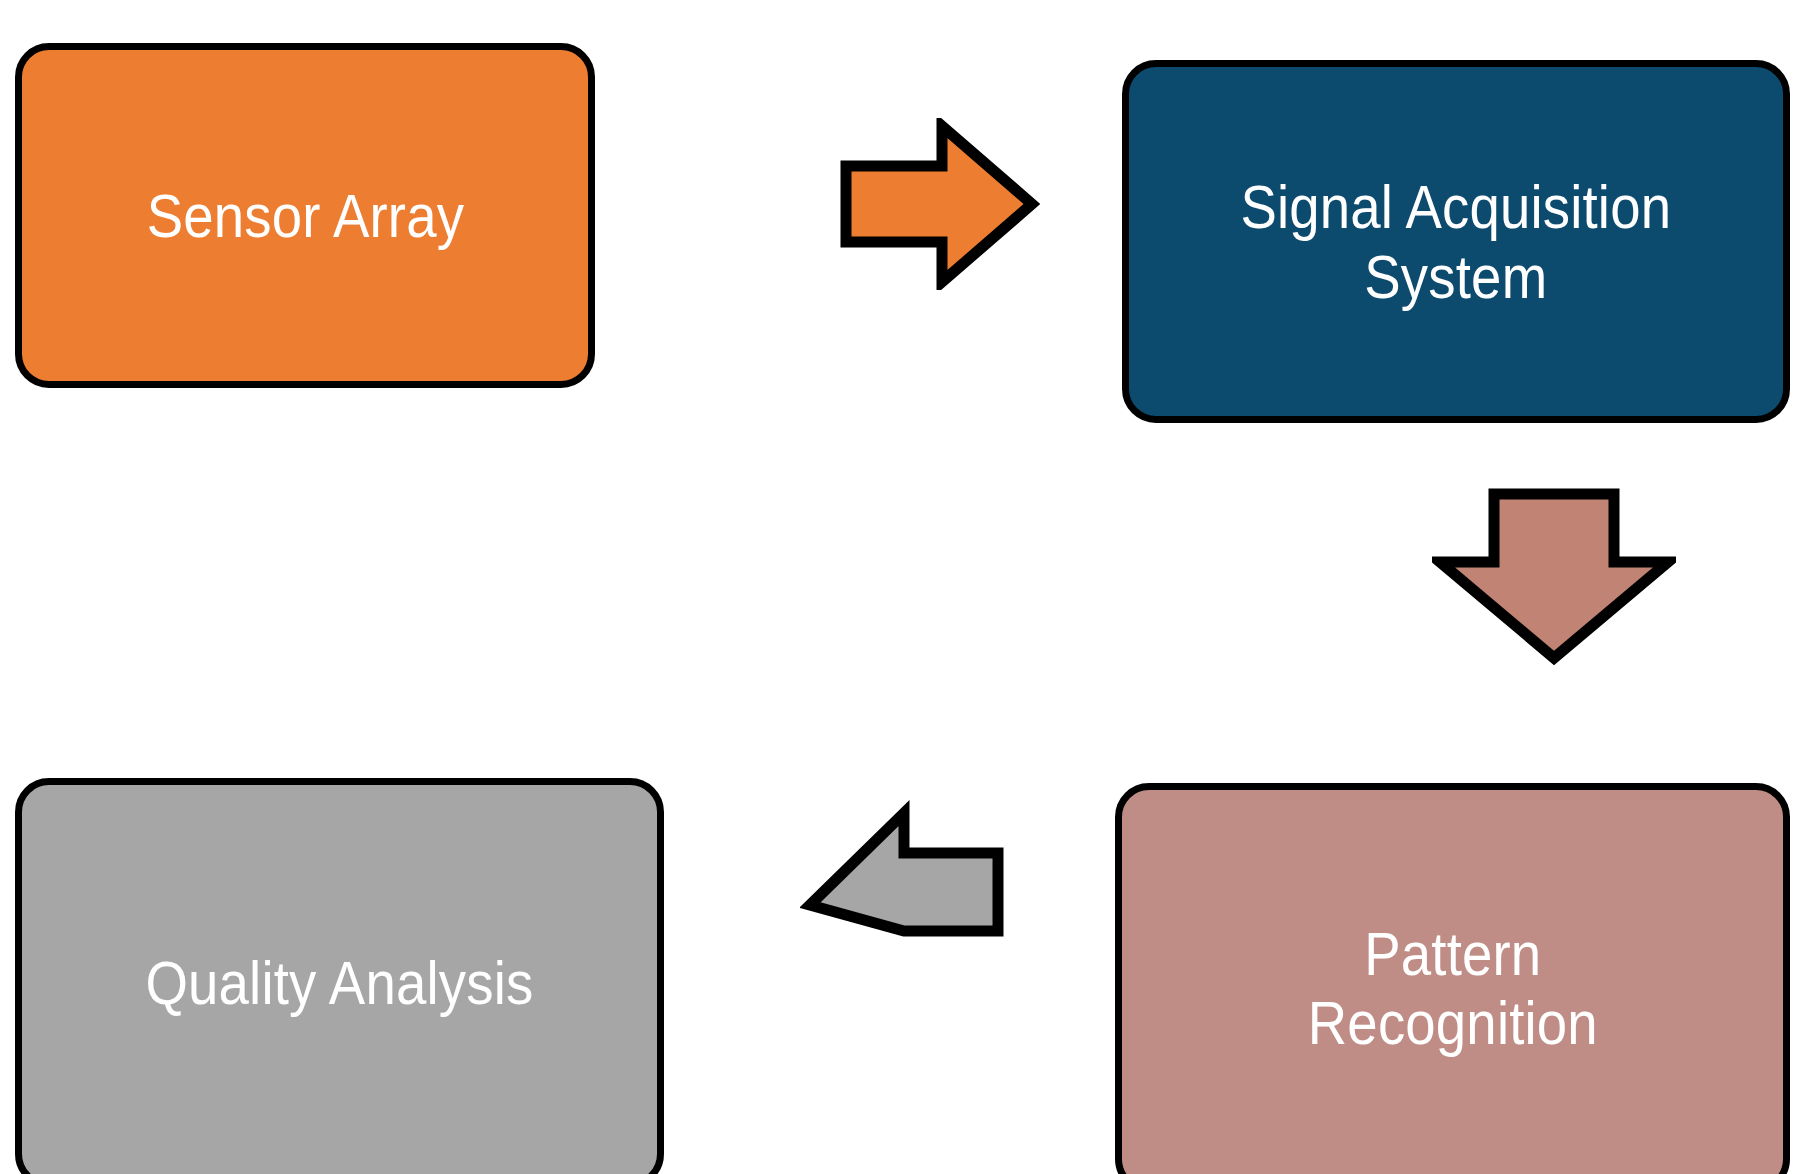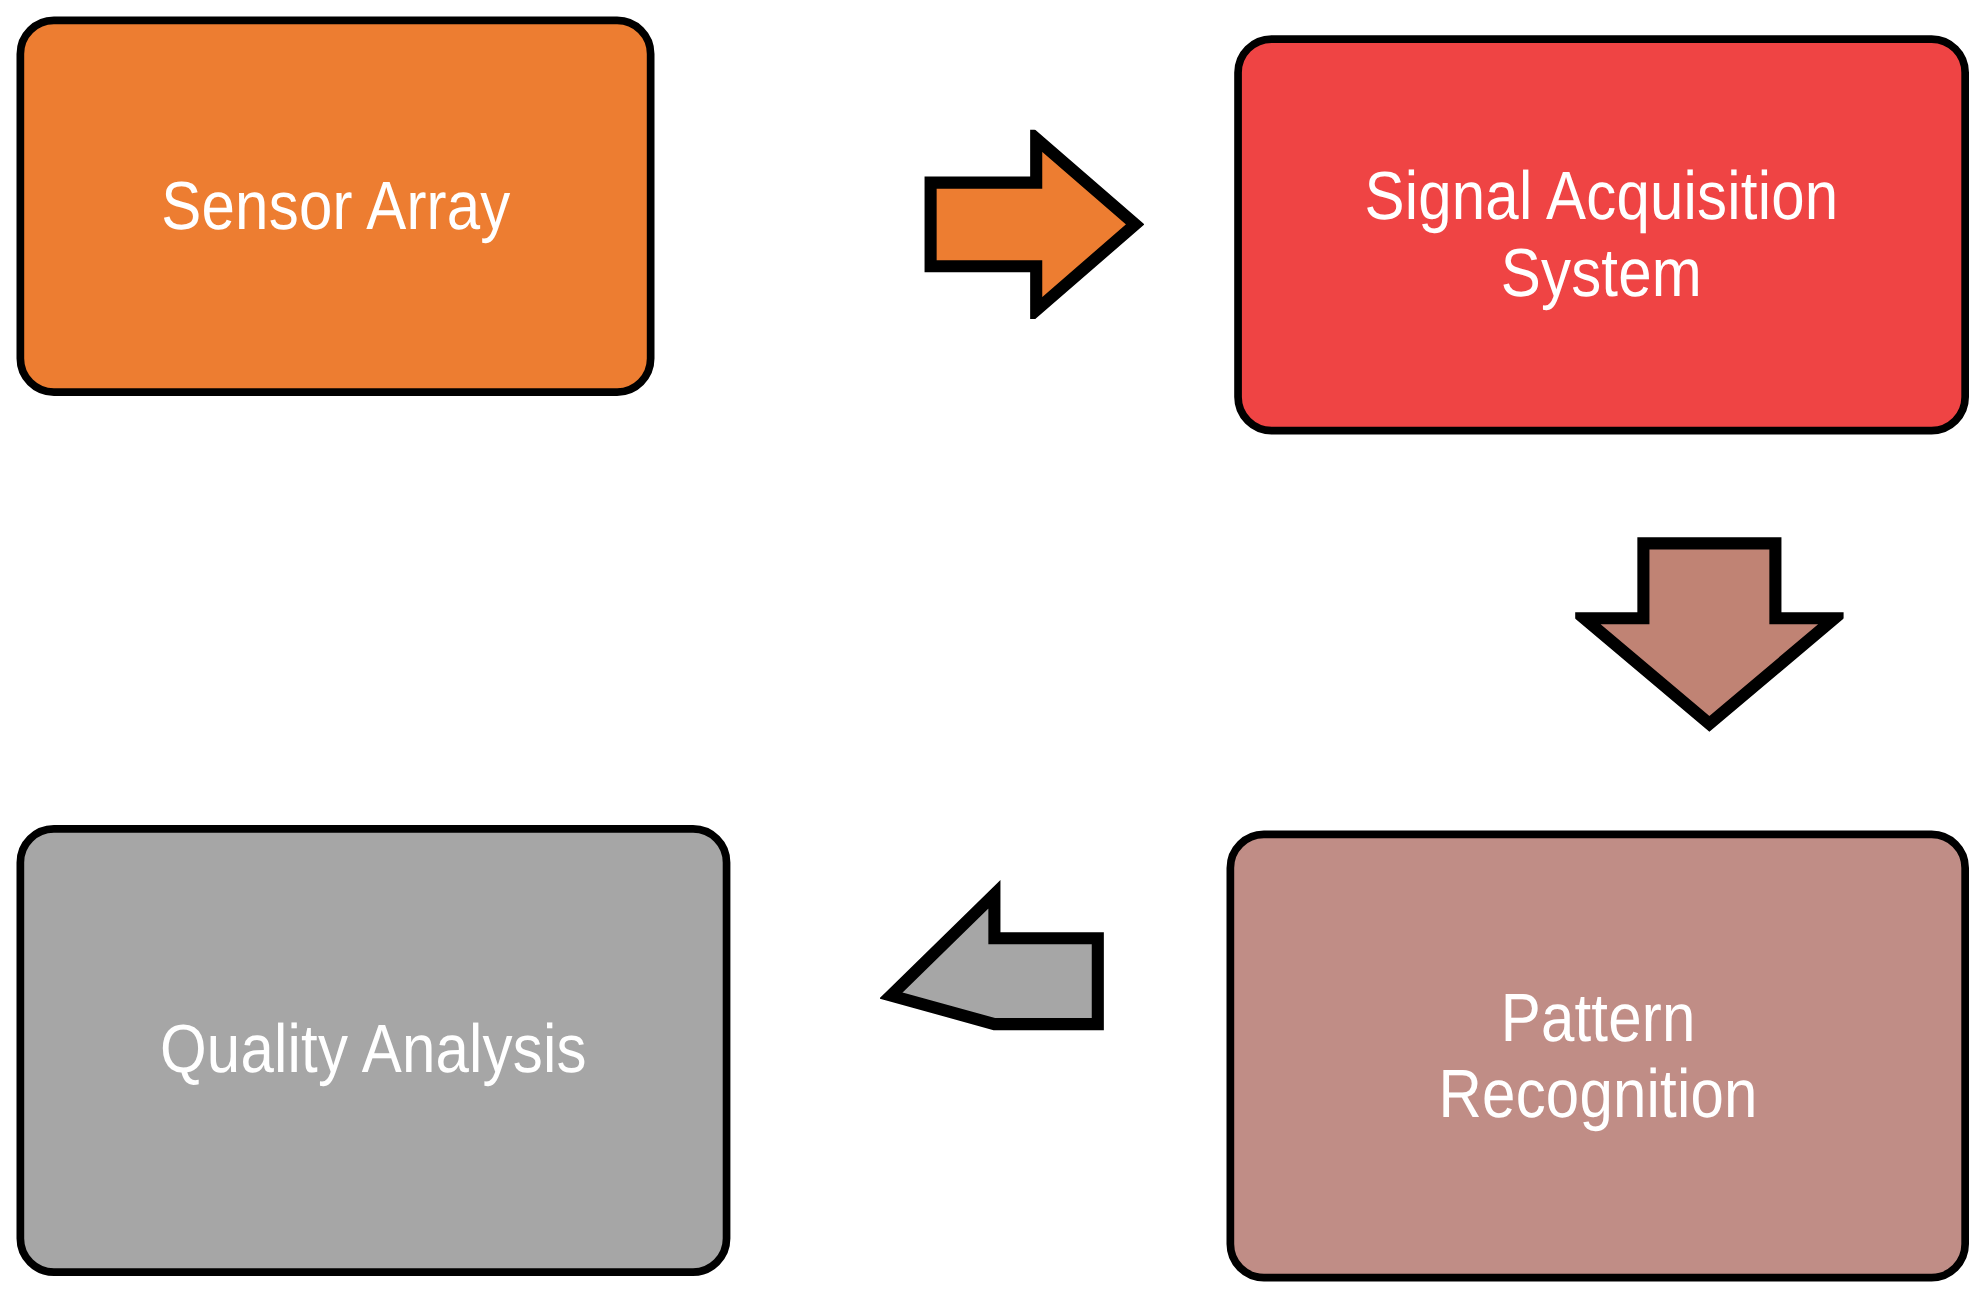--- a/index.html
+++ b/index.html
@@ -25,20 +25,21 @@
 
   .node {
     position: absolute;
     box-sizing: border-box;
     border: 7px solid #000000;
     border-radius: 34px;
     display: flex;
     align-items: center;
     justify-content: center;
     text-align: center;
+    margin-top: 28px;
   }
 
   .node-label {
     color: #ffffff;
     font-family: "Liberation Sans", sans-serif;
     font-weight: 400;
     font-size: 62px;
     line-height: 1.12;
     letter-spacing: 0.2px;
     transform: scaleX(0.88);
@@ -84,21 +85,21 @@
   <div class="node" id="node-sensor-array" style="background:#ED7D31;">
     <span class="node-label">Sensor Array</span>
   </div>
 
   <div class="connector" id="arrow-right-sensor-to-signal">
     <svg width="202" height="172" viewBox="0 0 202 172" xmlns="http://www.w3.org/2000/svg">
       <polygon points="8,48 104,48 104,8 194,86 104,164 104,124 8,124" fill="#ED7D31" stroke="#000000" stroke-width="11" stroke-linejoin="miter"></polygon>
     </svg>
   </div>
 
-  <div class="node" id="node-signal-acquisition" style="background:#ef4444;">
+  <div class="node" id="node-signal-acquisition" style="background:#0c4a6e;">
     <span class="node-label">Signal Acquisition
 System</span>
   </div>
 
   <div class="connector" id="arrow-down-signal-to-pattern">
     <svg width="244" height="180" viewBox="0 0 244 180" xmlns="http://www.w3.org/2000/svg">
       <polygon points="62,8 182,8 182,76 236,76 122,172 8,76 62,76" fill="#C08374" stroke="#000000" stroke-width="11" stroke-linejoin="miter"></polygon>
     </svg>
   </div>
 

